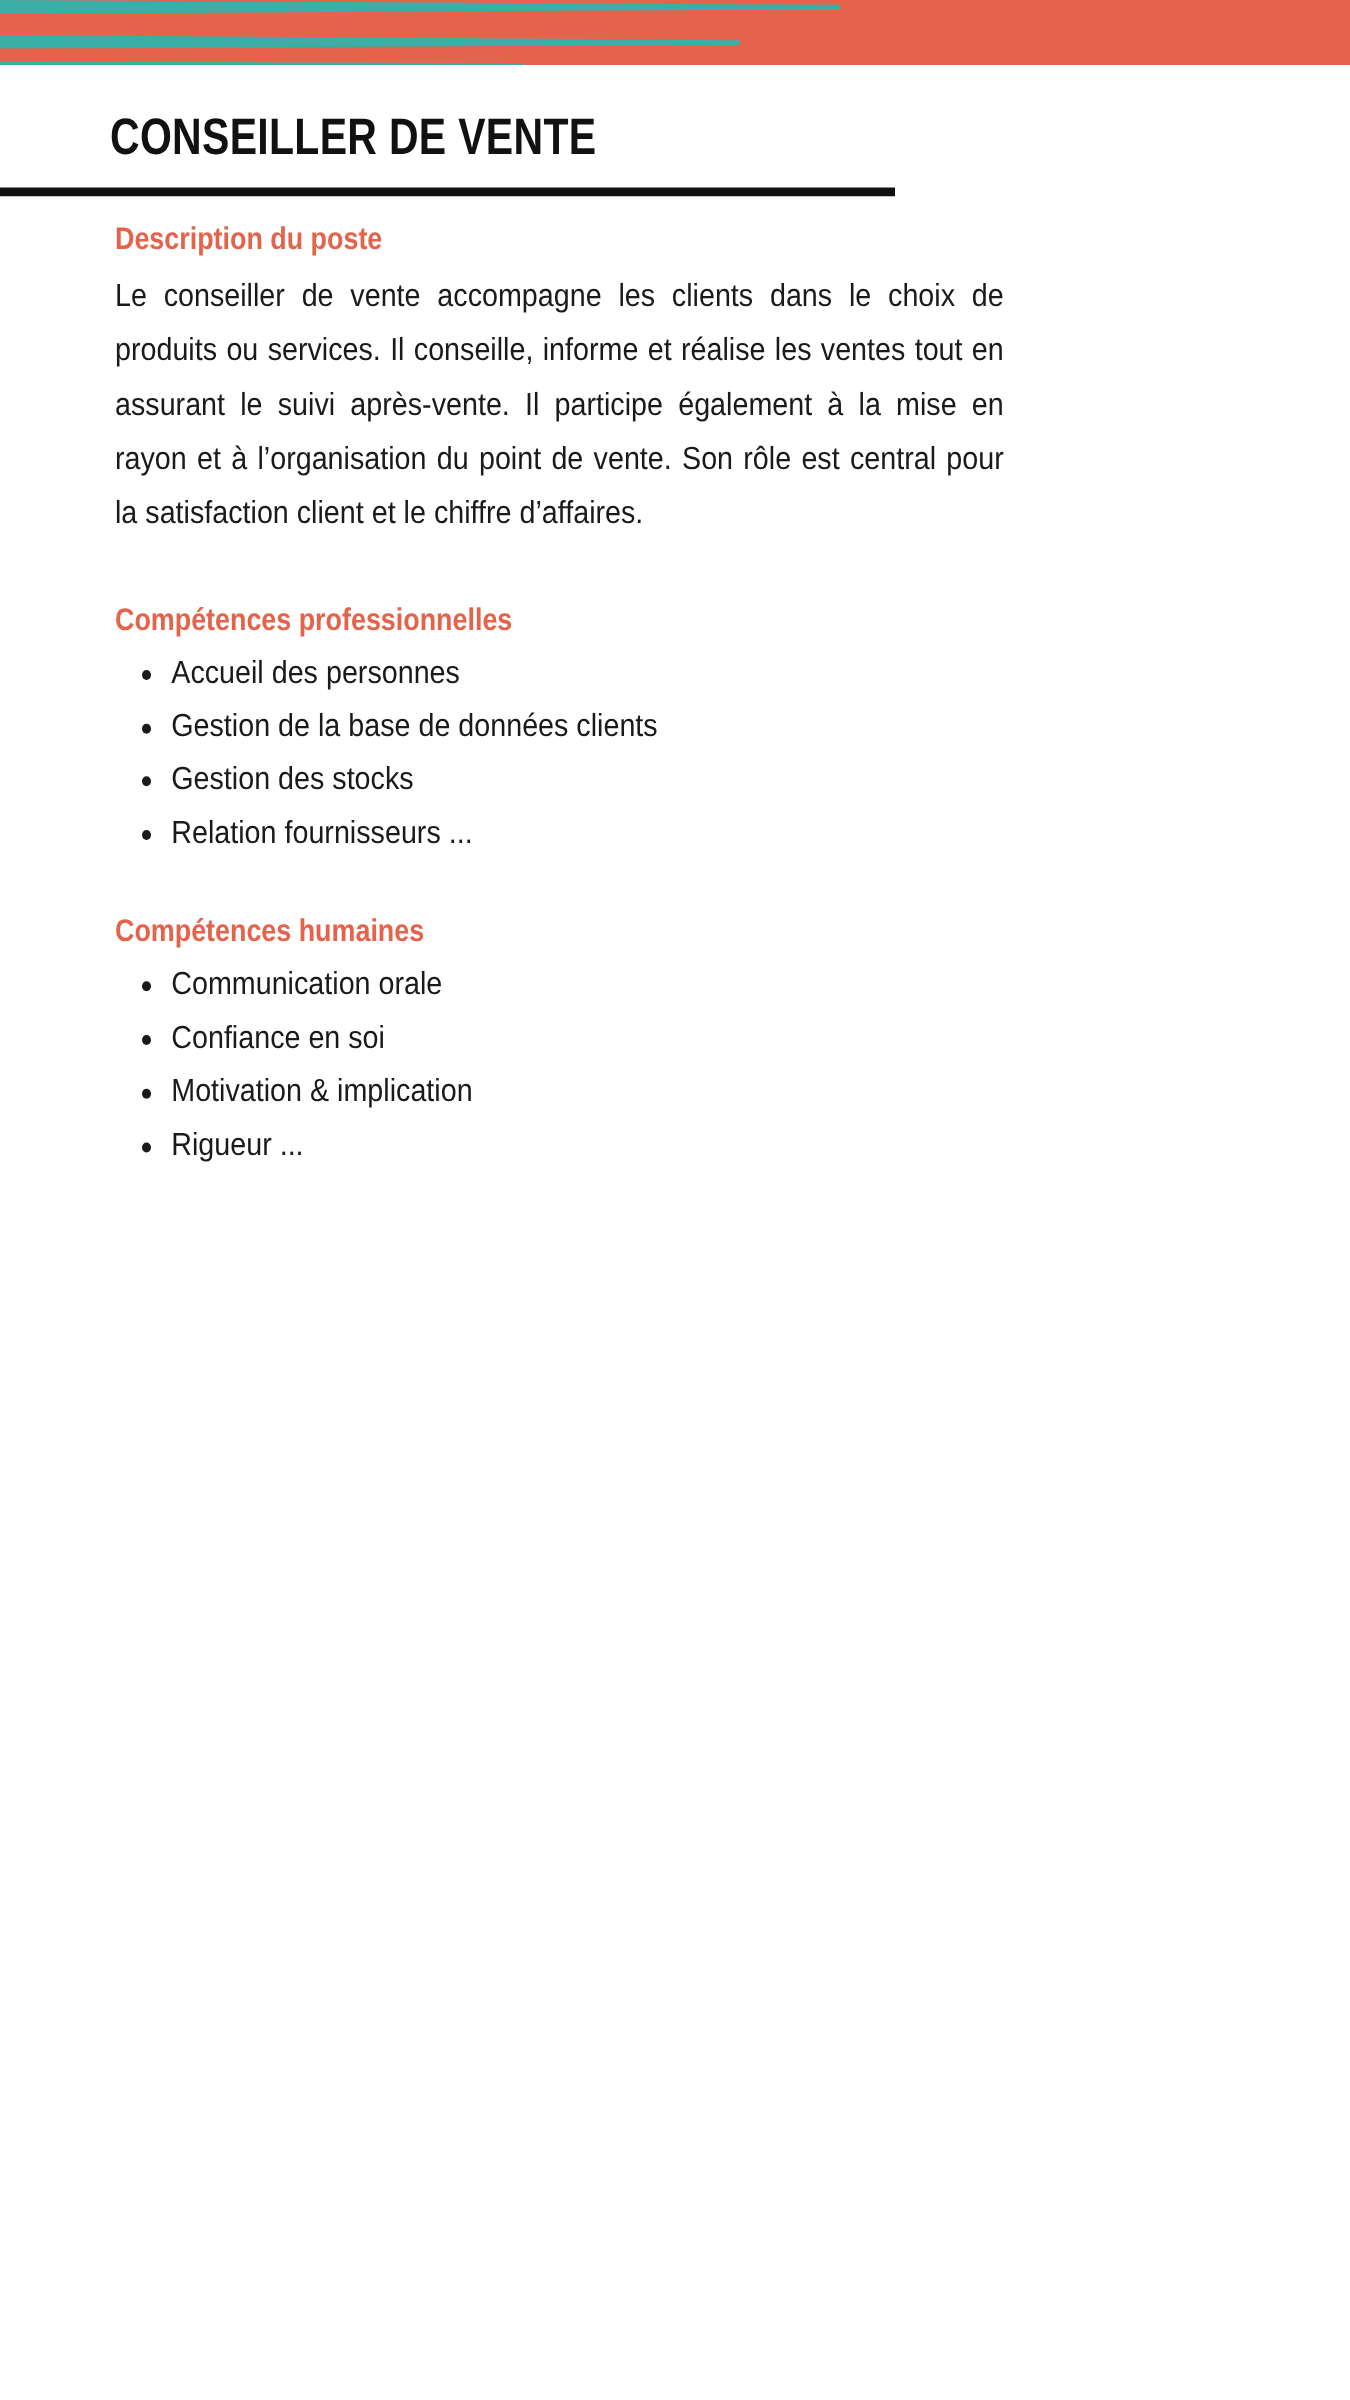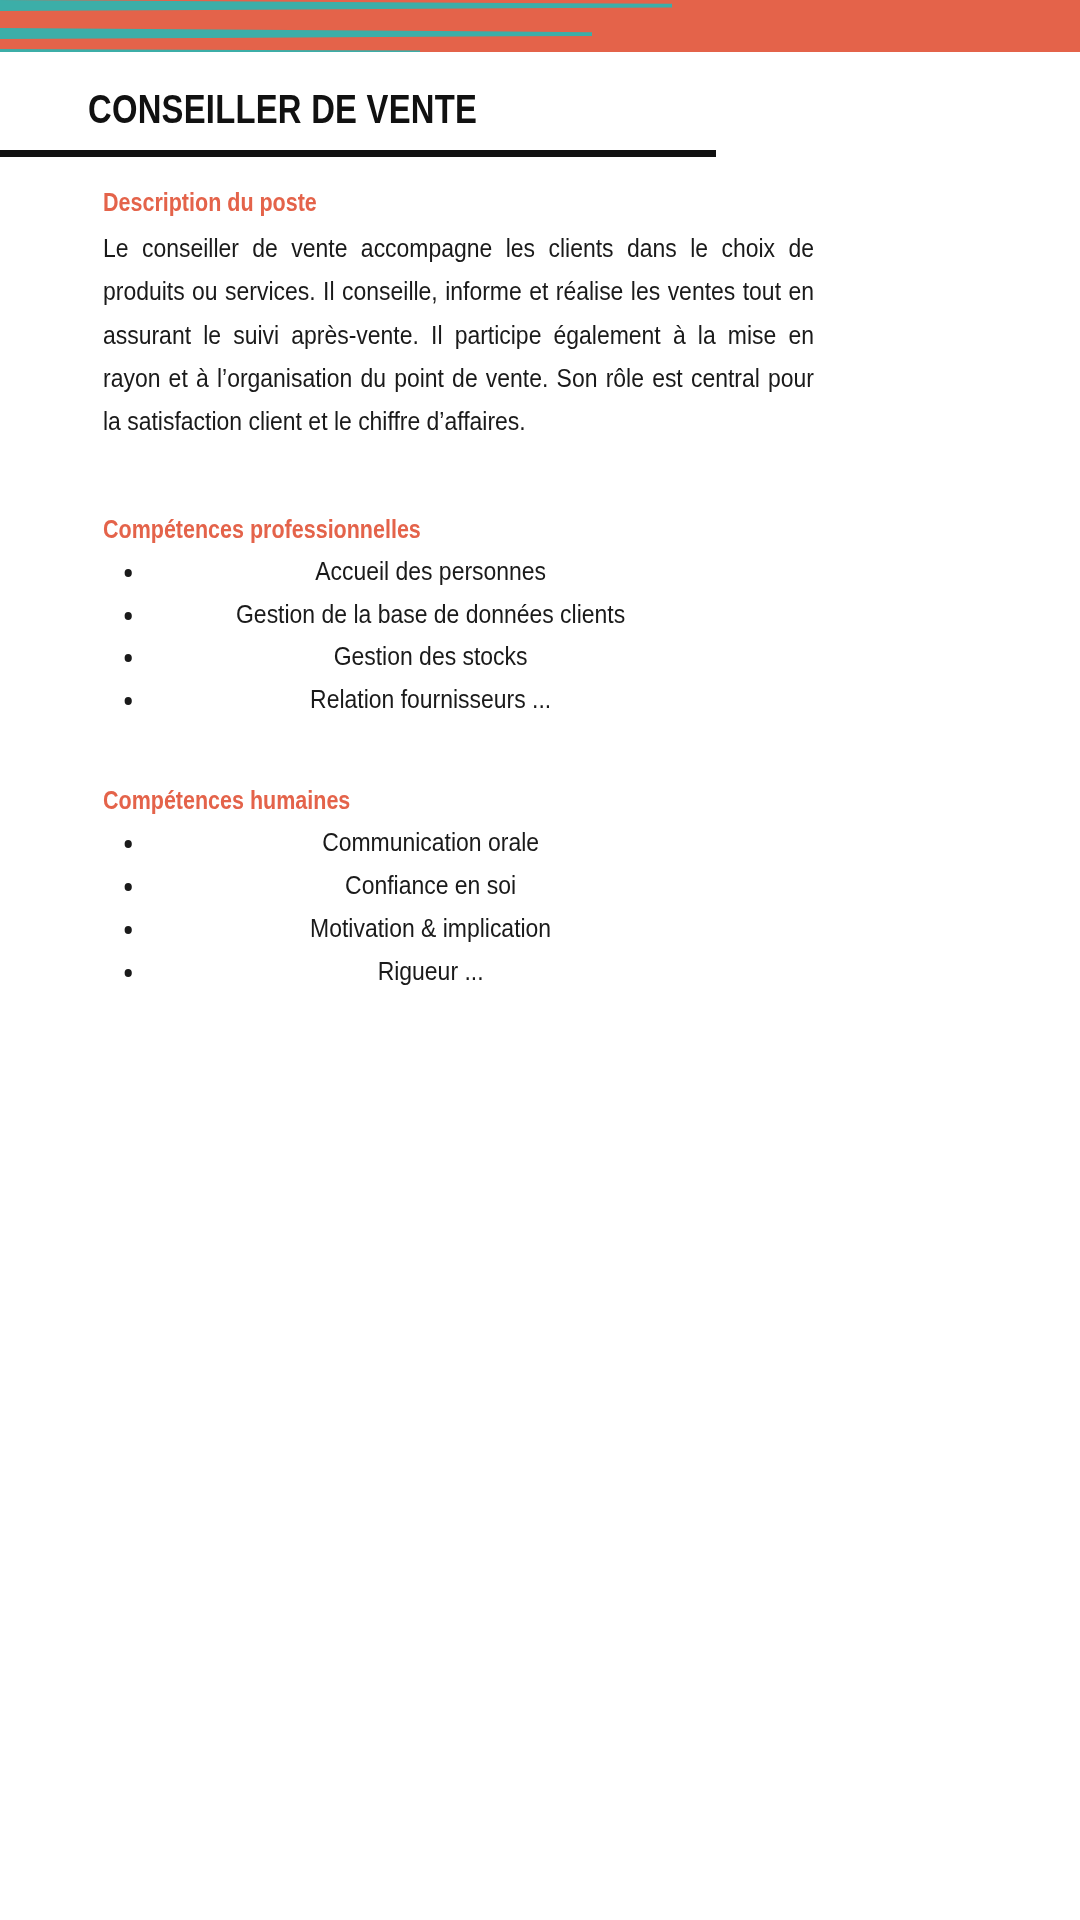--- a/index.html
+++ b/index.html
@@ -73,21 +73,21 @@
     background: #111111;
   }
 
   
   .content {
     position: absolute;
     left: 88px;
     top: 172px;
     width: 708px;
   }
-  .section { margin: 15px; }
+  .section { margin: 4px; }
 
   h2.section-heading {
     margin: 0;
     padding: 0;
     font-size: 25px;
     font-weight: bold;
     color: #e4634a;
     transform: scaleX(0.86);
     transform-origin: left center;
     white-space: nowrap;
@@ -102,21 +102,20 @@
     color: #1a1a1a;
     transform: scaleX(0.90);
     transform-origin: left top;
     width: 790px;
   }
 
   ul.bullets {
     list-style: none;
     margin: 6px 0 0 0;
     padding: 0;
-    text-align: center;
   }
   ul.bullets li {
     position: relative;
     padding-left: 50px;
     font-size: 25.5px;
     line-height: 1.68;
     color: #1a1a1a;
     transform: scaleX(0.90);
     transform-origin: left center;
     white-space: nowrap;

